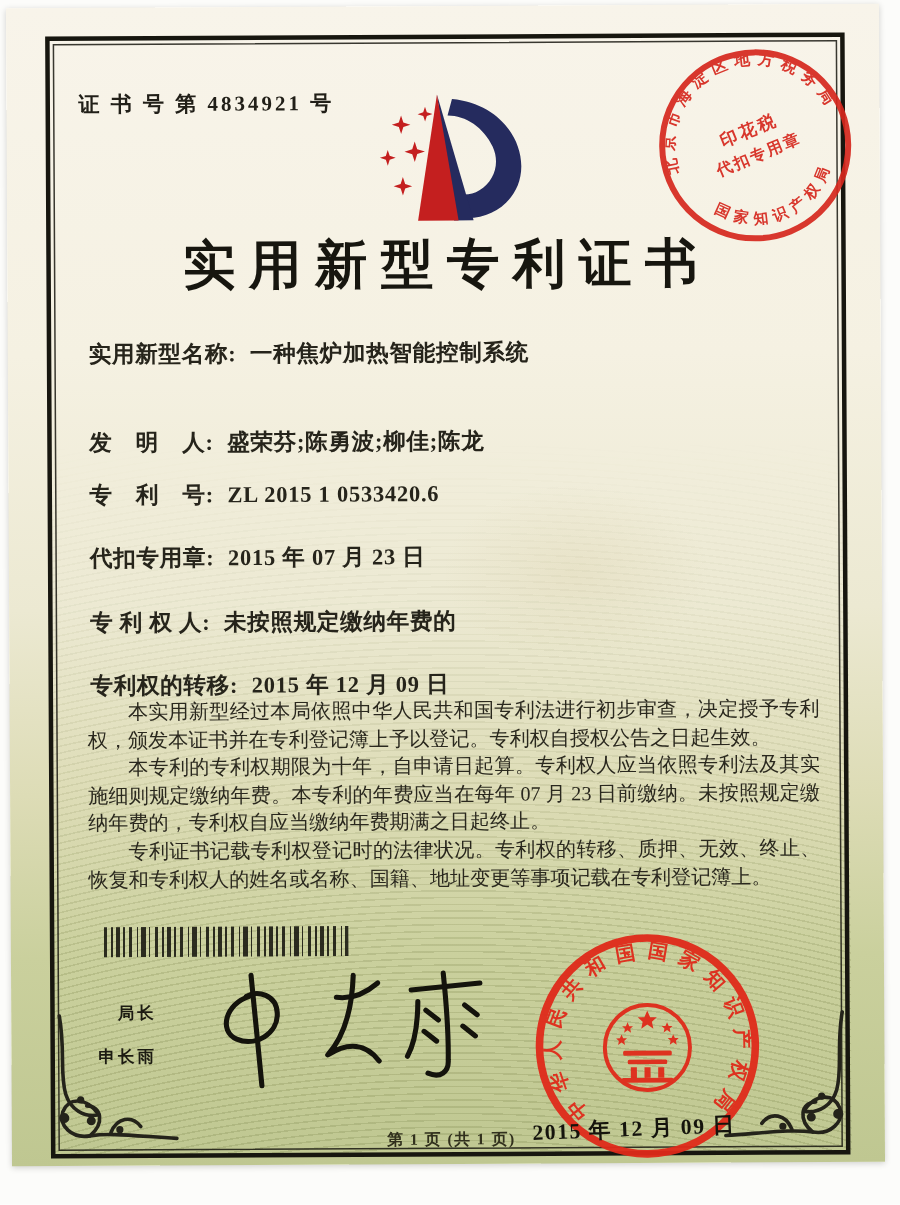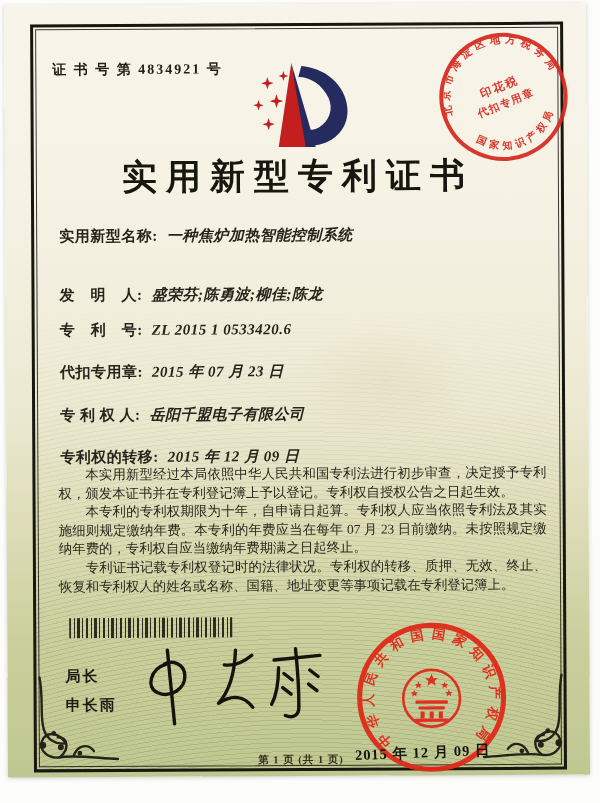--- a/index.html
+++ b/index.html
@@ -34,38 +34,38 @@
     font-size:14px;font-weight:600;letter-spacing:2px;color:#211f18;
   }
   .title{
     position:absolute;left:0;top:149px;width:586px;text-align:center;
     font-size:35px;font-weight:700;letter-spacing:9px;color:#17160f;
   }
   .field{
     position:absolute;left:54px;font-size:15px;font-weight:600;color:#26241b;
     letter-spacing:.5px;white-space:nowrap;
   }
-  .field .val{margin-left:9px;font-style:italic;}
+  .field .val{margin-left:9px;}
   .paras{
     position:absolute;left:52px;top:461px;width:488px;
     font-size:13.4px;line-height:18.6px;text-align:justify;color:#2a281e;
     font-weight:500;
   }
   .paras p{margin:0;text-indent:2em;}
   .barcode{
     position:absolute;left:62px;top:613px;width:163px;height:20px;
     background-image:repeating-linear-gradient(90deg,
       #16150e 0 2px, transparent 2px 5px,
       #16150e 5px 6px, transparent 6px 8px,
       #16150e 8px 11px, transparent 11px 13px,
       #16150e 13px 14px, transparent 14px 17px);
     opacity:.88;
   }
   .signer{position:absolute;left:58px;top:657px;color:#1c1b12;}
-  .signer div{font-size:15px;font-weight:700;line-height:29px;letter-spacing:2px;}
+  .signer div{font-size:11px;font-weight:700;line-height:29px;letter-spacing:2px;text-align:right;}
   .sig-svg{position:absolute;left:122px;top:634px;}
   .seal-tax{position:absolute;left:429px;top:24px;transform:rotate(-22deg);opacity:.92;}
   .seal-main{position:absolute;left:348px;top:618px;opacity:.95;}
   .issue-date{
     position:absolute;left:347px;top:740px;font-size:14.5px;font-weight:700;
     letter-spacing:1px;color:#15140d;transform:rotate(-2deg);
   }
   .footer{
     position:absolute;left:0;top:749px;width:586px;text-align:center;
     font-size:10.5px;color:#31301d;letter-spacing:1px;font-weight:600;
@@ -131,21 +131,21 @@
     <div class="field" style="top:281px">
       <span>发　明　人:</span><span class="val">盛荣芬;陈勇波;柳佳;陈龙</span>
     </div>
     <div class="field" style="top:316px">
       <span>专　利　号:</span><span class="val">ZL 2015 1 0533420.6</span>
     </div>
     <div class="field" style="top:358px">
       <span>代扣专用章:</span><span class="val">2015 年 07 月 23 日</span>
     </div>
     <div class="field" style="top:401px">
-      <span>专 利 权 人:</span><span class="val">岳阳千盟电子有限公司</span>
+      <span>专 利 权 人:</span><span class="val">未按照规定缴纳年费的</span>
     </div>
     <div class="field" style="top:443px">
       <span>专利权的转移:</span><span class="val">2015 年 12 月 09 日</span>
     </div>
 
     <div class="paras">
       <p>本实用新型经过本局依照中华人民共和国专利法进行初步审查，决定授予专利权，颁发本证书并在专利登记簿上予以登记。专利权自授权公告之日起生效。</p>
       <p>本专利的专利权期限为十年，自申请日起算。专利权人应当依照专利法及其实施细则规定缴纳年费。本专利的年费应当在每年 07 月 23 日前缴纳。未按照规定缴纳年费的，专利权自应当缴纳年费期满之日起终止。</p>
       <p>专利证书记载专利权登记时的法律状况。专利权的转移、质押、无效、终止、恢复和专利权人的姓名或名称、国籍、地址变更等事项记载在专利登记簿上。</p>
     </div>

